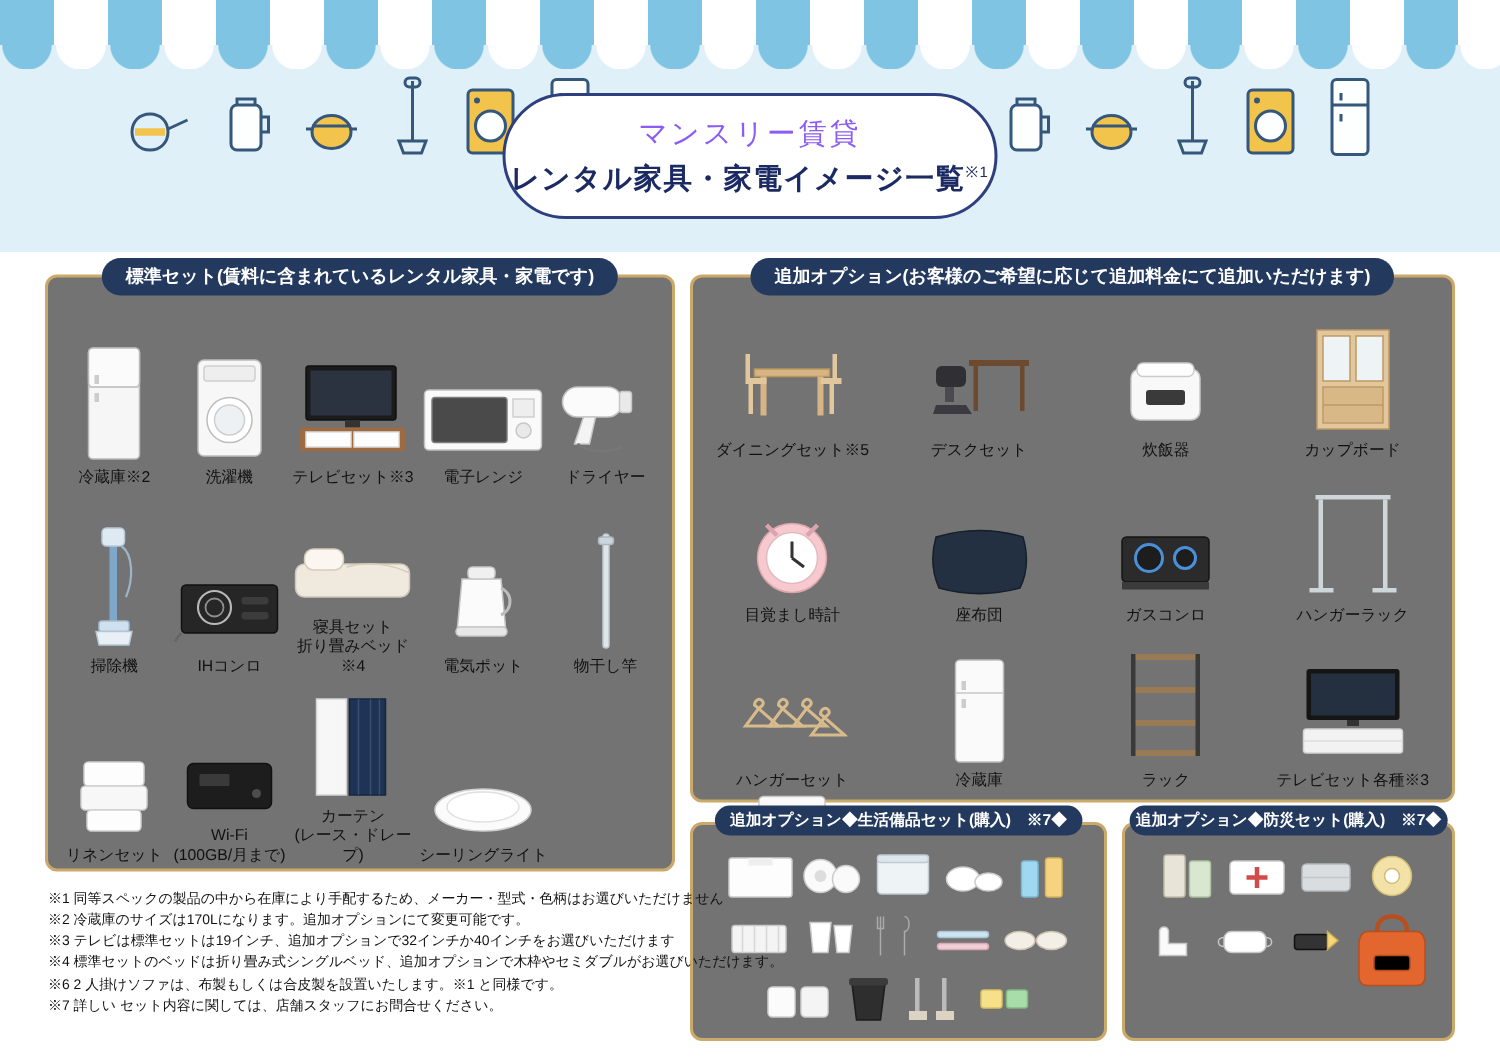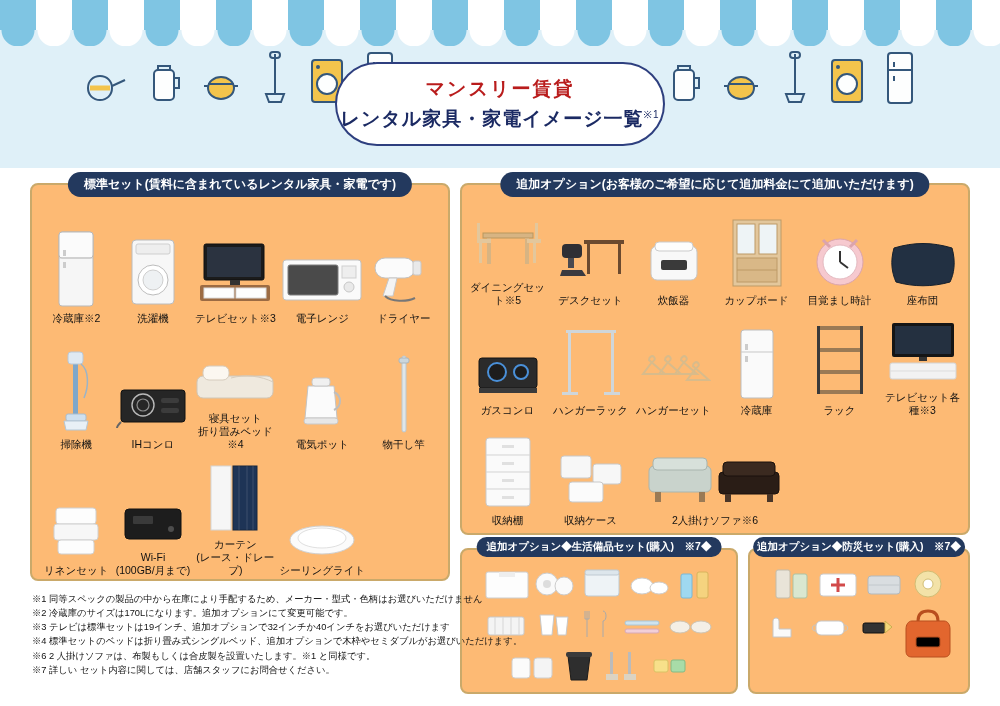--- a/index.html
+++ b/index.html
@@ -44,30 +44,30 @@
   .hicon { opacity:.95; }
 
   .title-box {
     position:absolute; left:335px; top:62px; width:330px; height:84px;
     background:#ffffff;
     border:2px solid #2e3f7f;
     border-radius:44px;
     display:flex; flex-direction:column; align-items:center; justify-content:center;
     gap:4px;
   }
-  .title-box .t1 { font-size:19px; font-weight:bold; color:#b91c1c; letter-spacing:2px; }
+  .title-box .t1 { font-size:19px; font-weight:normal; color:#8b5cf6; letter-spacing:2px; }
   .title-box .t2 { font-size:19px; font-weight:bold; color:#1b2a63; letter-spacing:1px; }
   .title-box .t2 sup { font-size:10px; font-weight:normal; }
 
   
   .panel {
     position:absolute;
     border:2px solid #caa96a;
     border-radius:8px;
-    background:#fdba74;
+    background:#737373;
   }
   .panel-title {
     position:absolute; top:-13px; left:50%; transform:translateX(-50%);
     background:#23395e; color:#ffffff;
     font-size:12px; font-weight:bold;
     padding:4px 16px; border-radius:13px;
     white-space:nowrap;
   }
 
   
@@ -356,21 +356,21 @@
             <ellipse cx="38" cy="22" rx="24" ry="10" fill="#fff" stroke="#e0e0e0"></ellipse>
           </svg>
       </div>
       <div class="cap">シーリングライト</div>
     </div>
   </div>
 </div>
 
 <div class="panel" style="left:460px; top:183px; width:510px; height:352px;">
   <div class="panel-title">追加オプション(お客様のご希望に応じて追加料金にて追加いただけます)</div>
-  <div class="grid" style="grid-template-columns:repeat(6,1fr); grid-template-rows:repeat(3,110px); padding:12px 4px 0;">
+  <div class="grid" style="grid-template-columns:repeat(4,1fr); grid-template-rows:repeat(3,110px); padding:12px 4px 0;">
 
     <div class="cell">
       <div class="thumb">
         <svg width="74" height="66" viewBox="0 0 74 66">
             <rect x="12" y="22" width="50" height="5" fill="#d7b483" stroke="#b9975f"></rect>
             <rect x="16" y="27" width="4" height="26" fill="#d7b483"></rect>
             <rect x="54" y="27" width="4" height="26" fill="#d7b483"></rect>
             <rect x="6" y="28" width="14" height="4" fill="#e3c79c"></rect>
             <rect x="8" y="32" width="3" height="20" fill="#e3c79c"></rect>
             <rect x="56" y="28" width="14" height="4" fill="#e3c79c"></rect>

